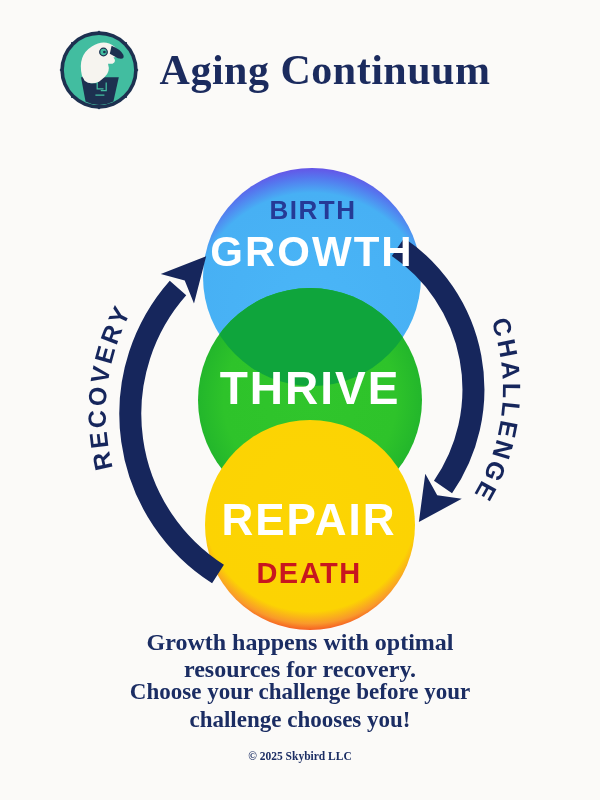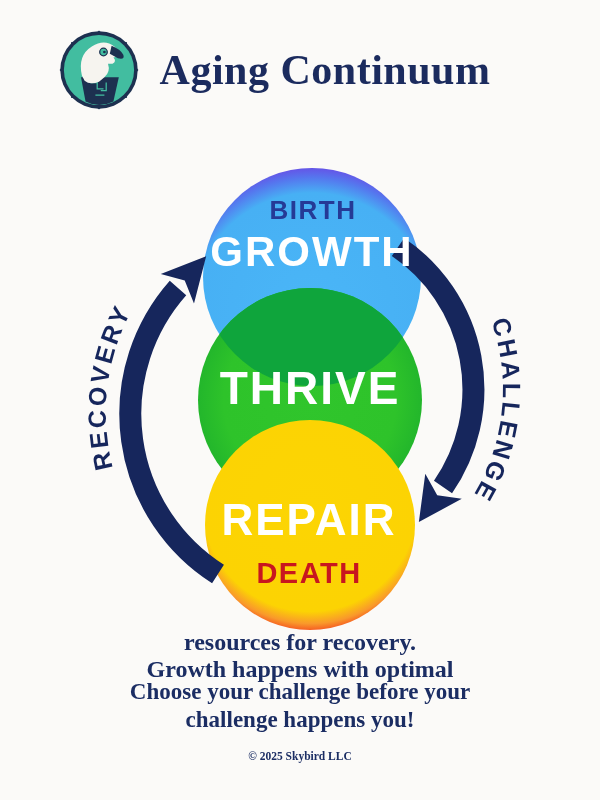--- a/index.html
+++ b/index.html
@@ -98,22 +98,22 @@
       <path d="M31 56 Q26 34 42 24 Q56 15 67 24 L73 30 Q76 34 71 35 L66 36
                Q70 40 65 43 L60 43 Q63 52 56 58 L50 63 Q40 67 34 62 Z" fill="#f6f4ef"></path>
       <path d="M64 23 Q74 27 77 33 Q79 39 71 37 L62 32 Z" fill="#1d3050"></path>
       <circle cx="55" cy="30" r="4.2" fill="#42bda0" stroke="#1d3050" stroke-width="1.4"></circle>
       <circle cx="56" cy="30" r="1.5" fill="#1d3050"></circle>
     </svg>
     <h1 class="title">Aging Continuum</h1>
   </div>
 
   <div class="footer-text caption">
+    <div>Growth happens with optimal</div>
     <div>resources for recovery.</div>
-    <div>Growth happens with optimal</div>
   </div>
   <div class="footer-text tagline">
     <div>Choose your challenge before your</div>
-    <div>challenge happens you!</div>
+    <div>challenge chooses you!</div>
   </div>
   <div class="footer-text copyright">© 2025 Skybird LLC</div>
 
 </div>
 
 </body></html>

